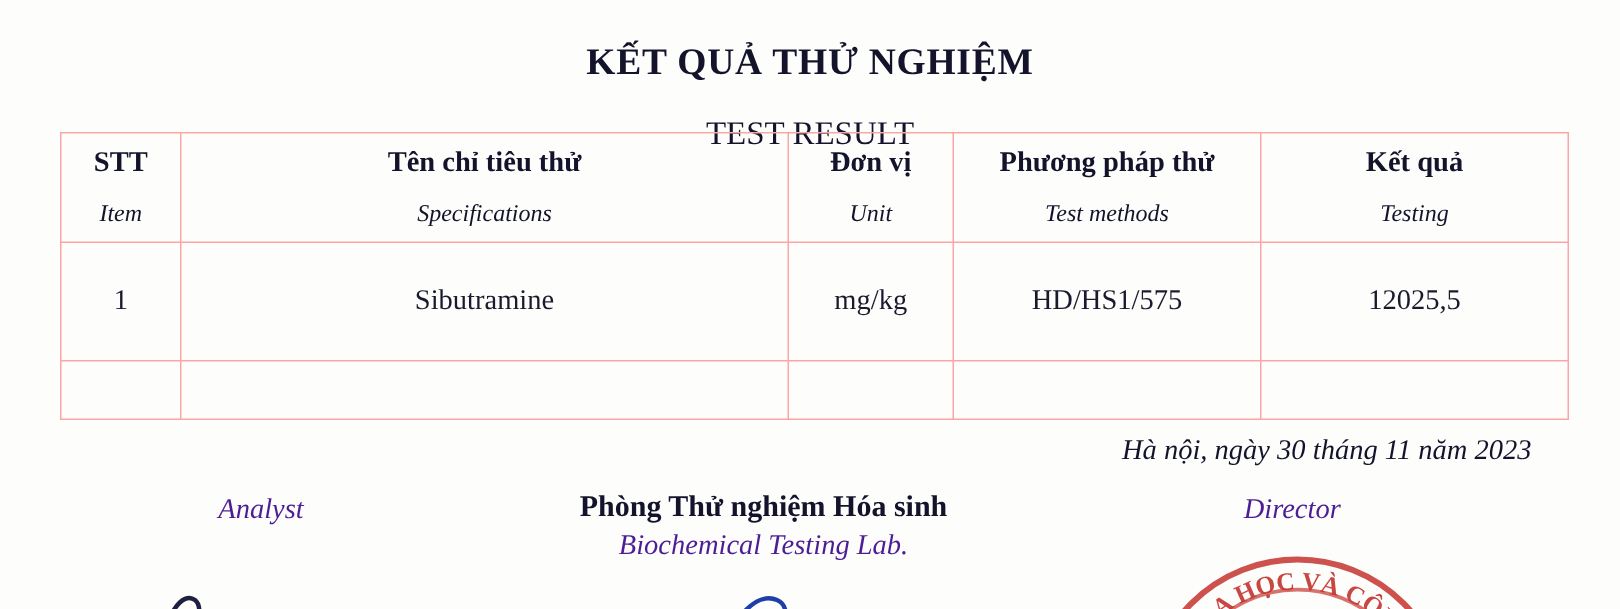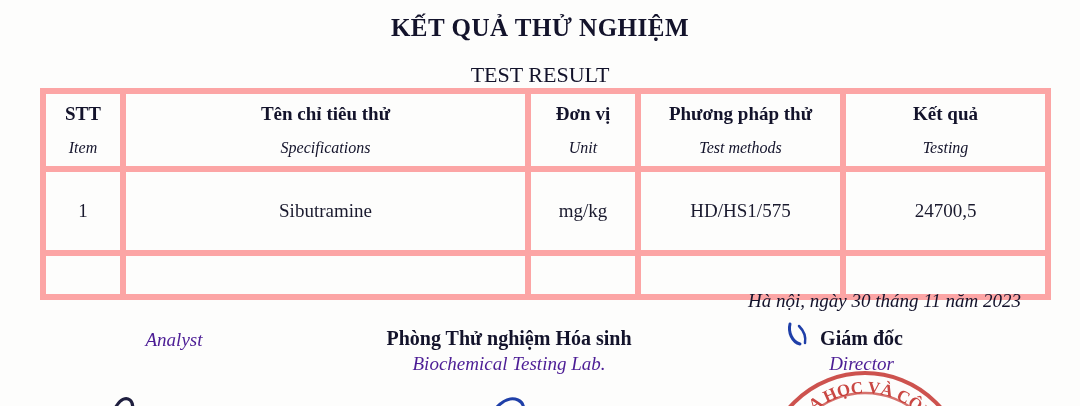--- a/index.html
+++ b/index.html
@@ -19,21 +19,21 @@
   .page {
     position: relative;
     width: 1080px;
     height: 406px;
     background: #fdfdfc;
   }
 
   
   .title-block {
     text-align: center;
-    padding-top: 14px;
+    padding-top: 28px;
   }
   .title-vi {
     font-size: 25px;
     font-weight: bold;
     letter-spacing: 0.5px;
     color: #13132b;
   }
   .title-en {
     font-size: 22px;
     font-weight: normal;
@@ -48,21 +48,21 @@
     top: 88px;
     width: 1005px;
   }
   table.result-table {
     width: 100%;
     border-collapse: collapse;
     table-layout: fixed;
   }
   table.result-table th,
   table.result-table td {
-    border: 6px solid #fca5a5;
+    border: 1px solid #fca5a5;
     vertical-align: middle;
     text-align: center;
     padding: 0;
   }
   table.result-table thead th {
     height: 60px;
     padding: 6px 2px;
   }
   .th-vi {
     display: block;
@@ -228,21 +228,21 @@
             <span class="th-en">Testing</span>
           </th>
         </tr>
       </thead>
       <tbody>
         <tr class="data-row">
           <td>1</td>
           <td class="cell-left">Sibutramine</td>
           <td>mg/kg</td>
           <td>HD/HS1/575</td>
-          <td>24700,5</td>
+          <td>12025,5</td>
         </tr>
         <tr class="empty-row">
           <td></td>
           <td></td>
           <td></td>
           <td></td>
           <td></td>
         </tr>
       </tbody>
     </table>
@@ -257,29 +257,20 @@
       <div class="sig-col analyst">
         <div class="sig-en">Analyst</div>
       </div>
 
       <div class="sig-col lab">
         <div class="sig-vi">Phòng Thử nghiệm Hóa sinh</div>
         <div class="sig-en">Biochemical Testing Lab.</div>
       </div>
 
       <div class="sig-col director">
-        <div class="sig-vi">
-          <span class="director-line">
-            <svg class="pen-flourish" viewBox="0 0 30 30">
-              <path d="M4 4 C2 12, 6 22, 14 24" stroke="#1f3fa8" stroke-width="3" fill="none" stroke-linecap="round"></path>
-              <path d="M13 6 C18 11, 20 17, 19 23" stroke="#1f3fa8" stroke-width="2.5" fill="none" stroke-linecap="round"></path>
-            </svg>
-            <span>Giám đốc</span>
-          </span>
-        </div>
         <div class="sig-en">Director</div>
       </div>
 
     </div>
   </div>
 
   <svg class="stamp" viewBox="0 0 210 210">
     <circle cx="105" cy="105" r="100" fill="none" stroke="#c4342f" stroke-width="4" opacity="0.85"></circle>
     <circle cx="105" cy="105" r="80" fill="none" stroke="#c4342f" stroke-width="2.5" opacity="0.7"></circle>
     <path id="stamp-arc" d="M 25 105 A 80 80 0 0 1 185 105" fill="none" stroke="none"></path>

